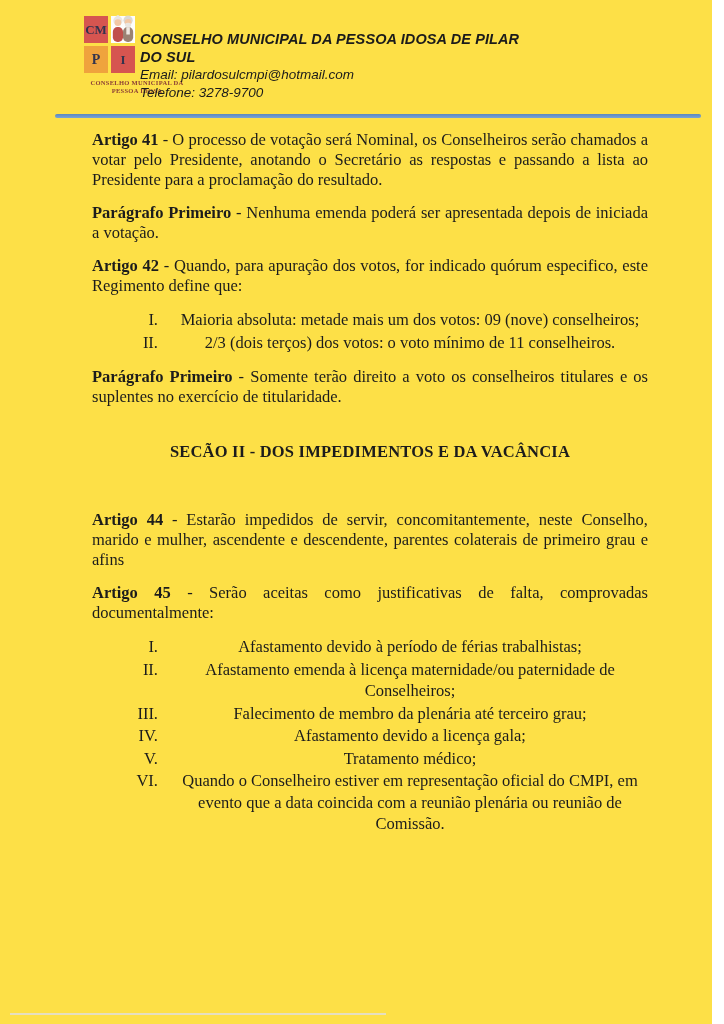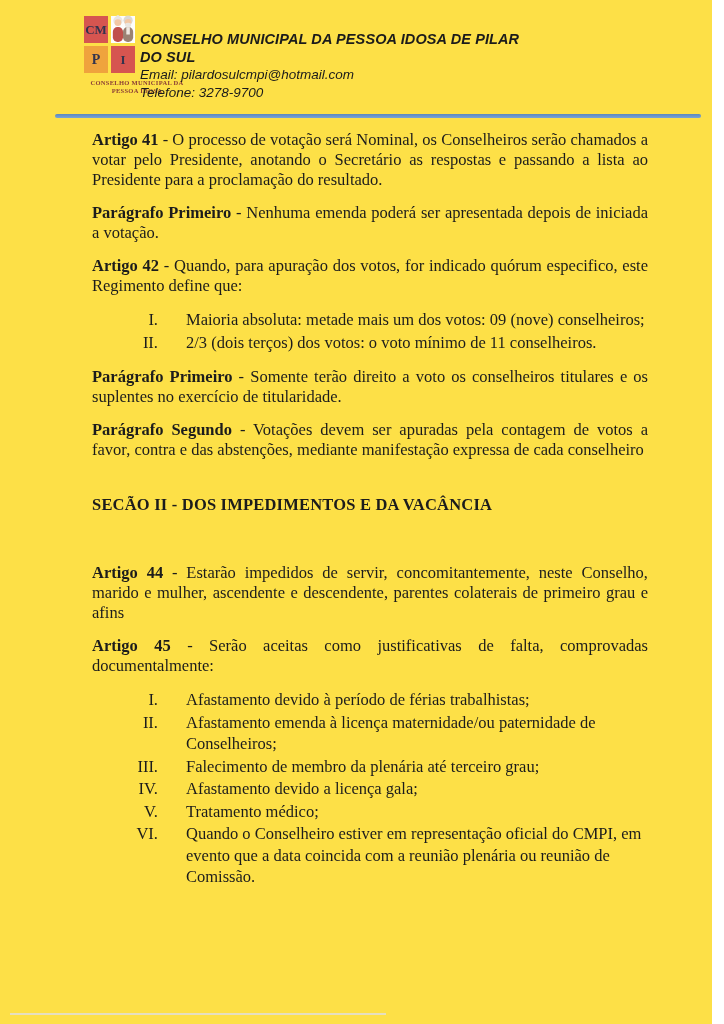--- a/index.html
+++ b/index.html
@@ -34,22 +34,22 @@
   .rule{position:absolute;left:55px;top:114px;width:646px;height:4px;
     border-radius:2px;}
   
   .content{position:absolute;top:130px;left:0;width:724px;
     padding:0 76px 0 92px;box-sizing:border-box;}
   .para{margin:0 0 13px 0;font-size:16.5px;line-height:20px;text-align:justify;}
   .para .lead{font-weight:bold;}
   .rlist{margin:2px 0 14px 30px;}
   .li{display:flex;font-size:16.5px;line-height:21.5px;margin-bottom:1px;}
   .num{width:36px;text-align:right;flex-shrink:0;}
-  .it{margin-left:28px;flex:1;}
-  .sec-title{font-weight:bold;font-size:16.5px;text-align:left;letter-spacing:.2px;}
+  .it{margin-left:14px;flex:1;text-align:center;}
+  .sec-title{font-weight:bold;font-size:16.5px;text-align:center;letter-spacing:.2px;}
   .sec2{margin:35px 0 48px 0;}
   .bottom-line{position:absolute;left:10px;top:1013px;width:376px;height:2px;
     background:#dedede;opacity:.8;}
 </style>
 </head>
 <body>
 
 <div class="page">
 
   <header class="letterhead">
@@ -102,21 +102,20 @@
         <span class="it">Maioria absoluta: metade mais um dos votos: 09 (nove) conselheiros;</span>
       </div>
       <div class="li">
         <span class="num">II.</span>
         <span class="it">2/3 (dois terços) dos votos: o voto mínimo de 11 conselheiros.</span>
       </div>
     </div>
 
     <p class="para"><b class="lead">Parágrafo Primeiro</b><span> - Somente terão direito a voto os conselheiros titulares e os suplentes no exercício de titularidade.</span></p>
 
-    <p class="para"><b class="lead">Parágrafo Segundo</b><span> - Votações devem ser apuradas pela contagem de votos a favor, contra e das abstenções, mediante manifestação expressa de cada conselheiro</span></p>
 
     <h2 class="sec-title sec2">SECÃO II - DOS IMPEDIMENTOS E DA VACÂNCIA</h2>
 
 
     <p class="para"><b class="lead">Artigo 44</b><span> - Estarão impedidos de servir, concomitantemente, neste Conselho, marido e mulher, ascendente e descendente, parentes colaterais de primeiro grau e afins</span></p>
 
     <p class="para"><b class="lead">Artigo 45</b><span> - Serão aceitas como justificativas de falta, comprovadas documentalmente:</span></p>
 
     <div class="rlist">
       <div class="li">

